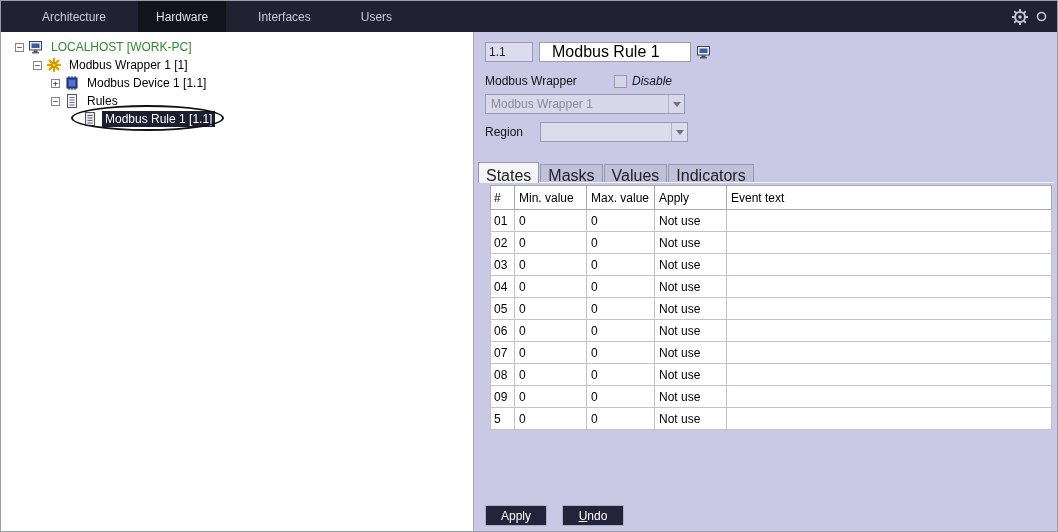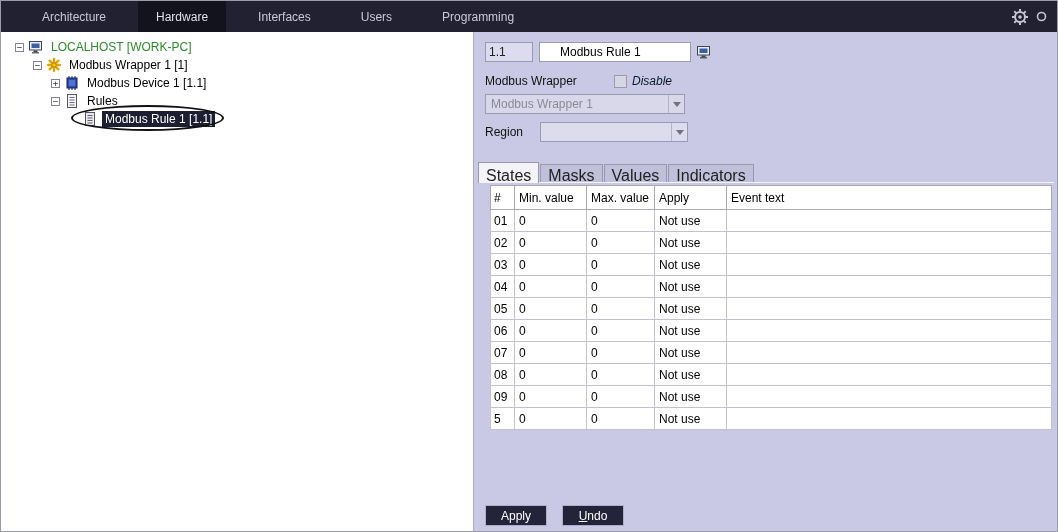--- a/index.html
+++ b/index.html
@@ -31,21 +31,21 @@
   .tree-row.selected .tree-label { background:#1e1e33; color:#fff; }
   .annotation-ellipse {
     position:absolute; left:70px; top:73px; width:153px; height:26px;
     border:2px solid #111; border-radius:50%; pointer-events:none;
   }
   
   .right-panel { flex:1; background:#c9c9e5; position:relative; border-left:1px solid #aaaac2; }
   .form-area { position:absolute; left:11px; top:10px; right:8px; }
   .row1 { display:flex; align-items:center; }
   .id-input { width:48px; height:20px; border:1px solid #9a9ab2; background:#dcdcee; padding:0 3px; font-size:12px; color:#222; font-family:inherit; }
-  .name-input { width:152px; height:20px; border:1px solid #9a9ab2; background:#fff; padding:0 20px; font-size:12px; margin-left:6px; font-family:inherit; }
+  .name-input { width:152px; height:20px; border:1px solid #9a9ab2; background:#fff; padding:0 12px; font-size:16px; margin-left:6px; font-family:inherit; }
   .obj-icon { margin-left:5px; display:inline-flex; }
   .row2 { position:absolute; left:0; top:32px; width:210px; display:flex; align-items:center; }
   .field-label { color:#111; }
   .checkbox { position:absolute; left:129px; width:13px; height:13px; border:1px solid #9a9aaa; background:#d6d6e6; }
   .disable-label { position:absolute; left:147px; color:#0f172a;font-style:italic; }
   .dropdown {
     position:absolute; height:20px; border:1px solid #9a9ab2; background:#d8d8ea;
     display:flex; align-items:center; padding-left:5px; color:#222;
   }
   .dropdown.disabled { color:#8a8a96; }
@@ -88,21 +88,20 @@
 <body>
 
 <div class="app">
 
   <div class="topbar">
     <div class="topbar-tabs">
         <div class="topbar-tab">Architecture</div>
         <div class="topbar-tab active">Hardware</div>
         <div class="topbar-tab">Interfaces</div>
         <div class="topbar-tab">Users</div>
-        <div class="topbar-tab">Programming</div>
       </div>
     <div class="topbar-icons">
       <span>
         <svg width="18" height="18" viewBox="0 0 18 18">
           <g stroke="#c4c4d2" stroke-width="2">
             <line x1="9" y1="1" x2="9" y2="3.6"></line>
               <line x1="9" y1="14.4" x2="9" y2="17"></line>
             <line x1="1" y1="9" x2="3.6" y2="9"></line>
               <line x1="14.4" y1="9" x2="17" y2="9"></line>
             <line x1="3.3" y1="3.3" x2="5.1" y2="5.1"></line>

